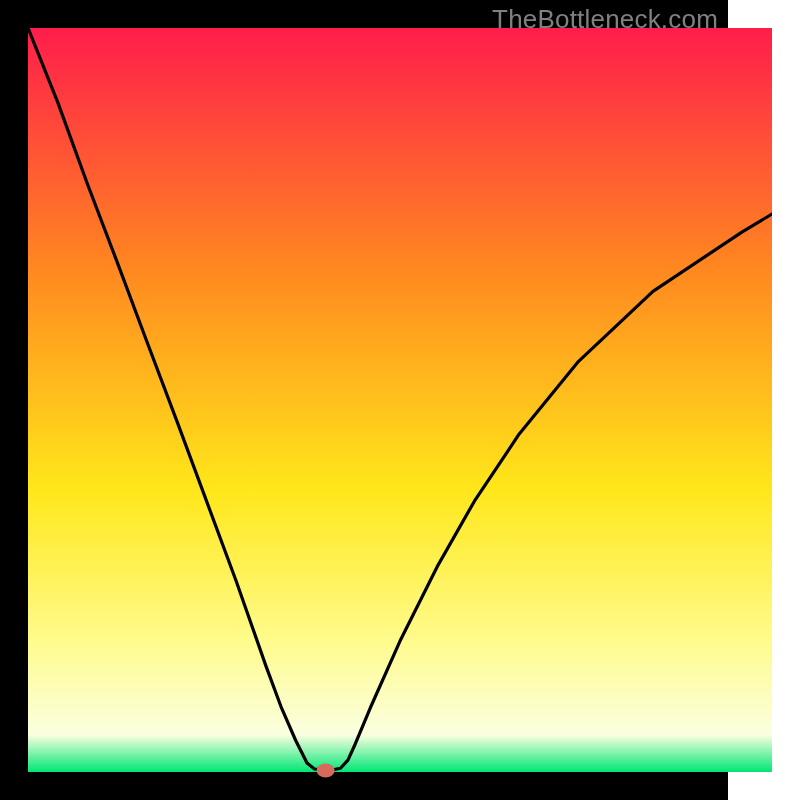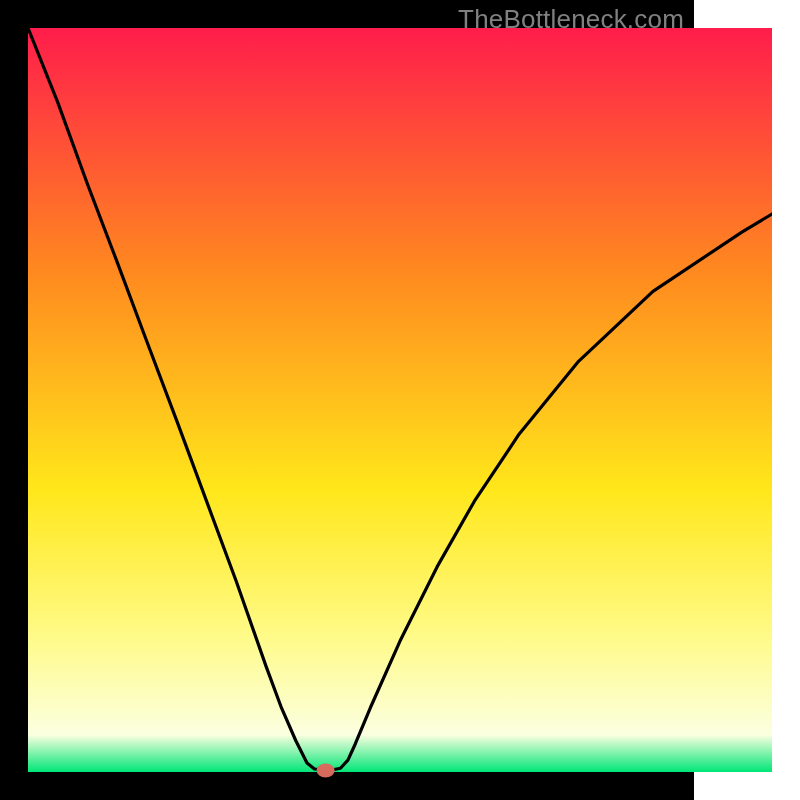--- a/index.html
+++ b/index.html
@@ -9,20 +9,21 @@
     height: 800px;
     background: #ffffff;
     font-family: Arial, Helvetica, sans-serif;
     overflow: hidden;
   }
   .frame {
     position: relative;
     width: 694px;
     height: 800px;
     background: #000000;
+    padding-left: 34px;
   }
   .watermark {
     position: absolute;
     top: 4px;
     right: 10px;
     color: #808080;
     font-size: 26px;
     font-weight: 400;
     letter-spacing: 0.2px;
     z-index: 5;

